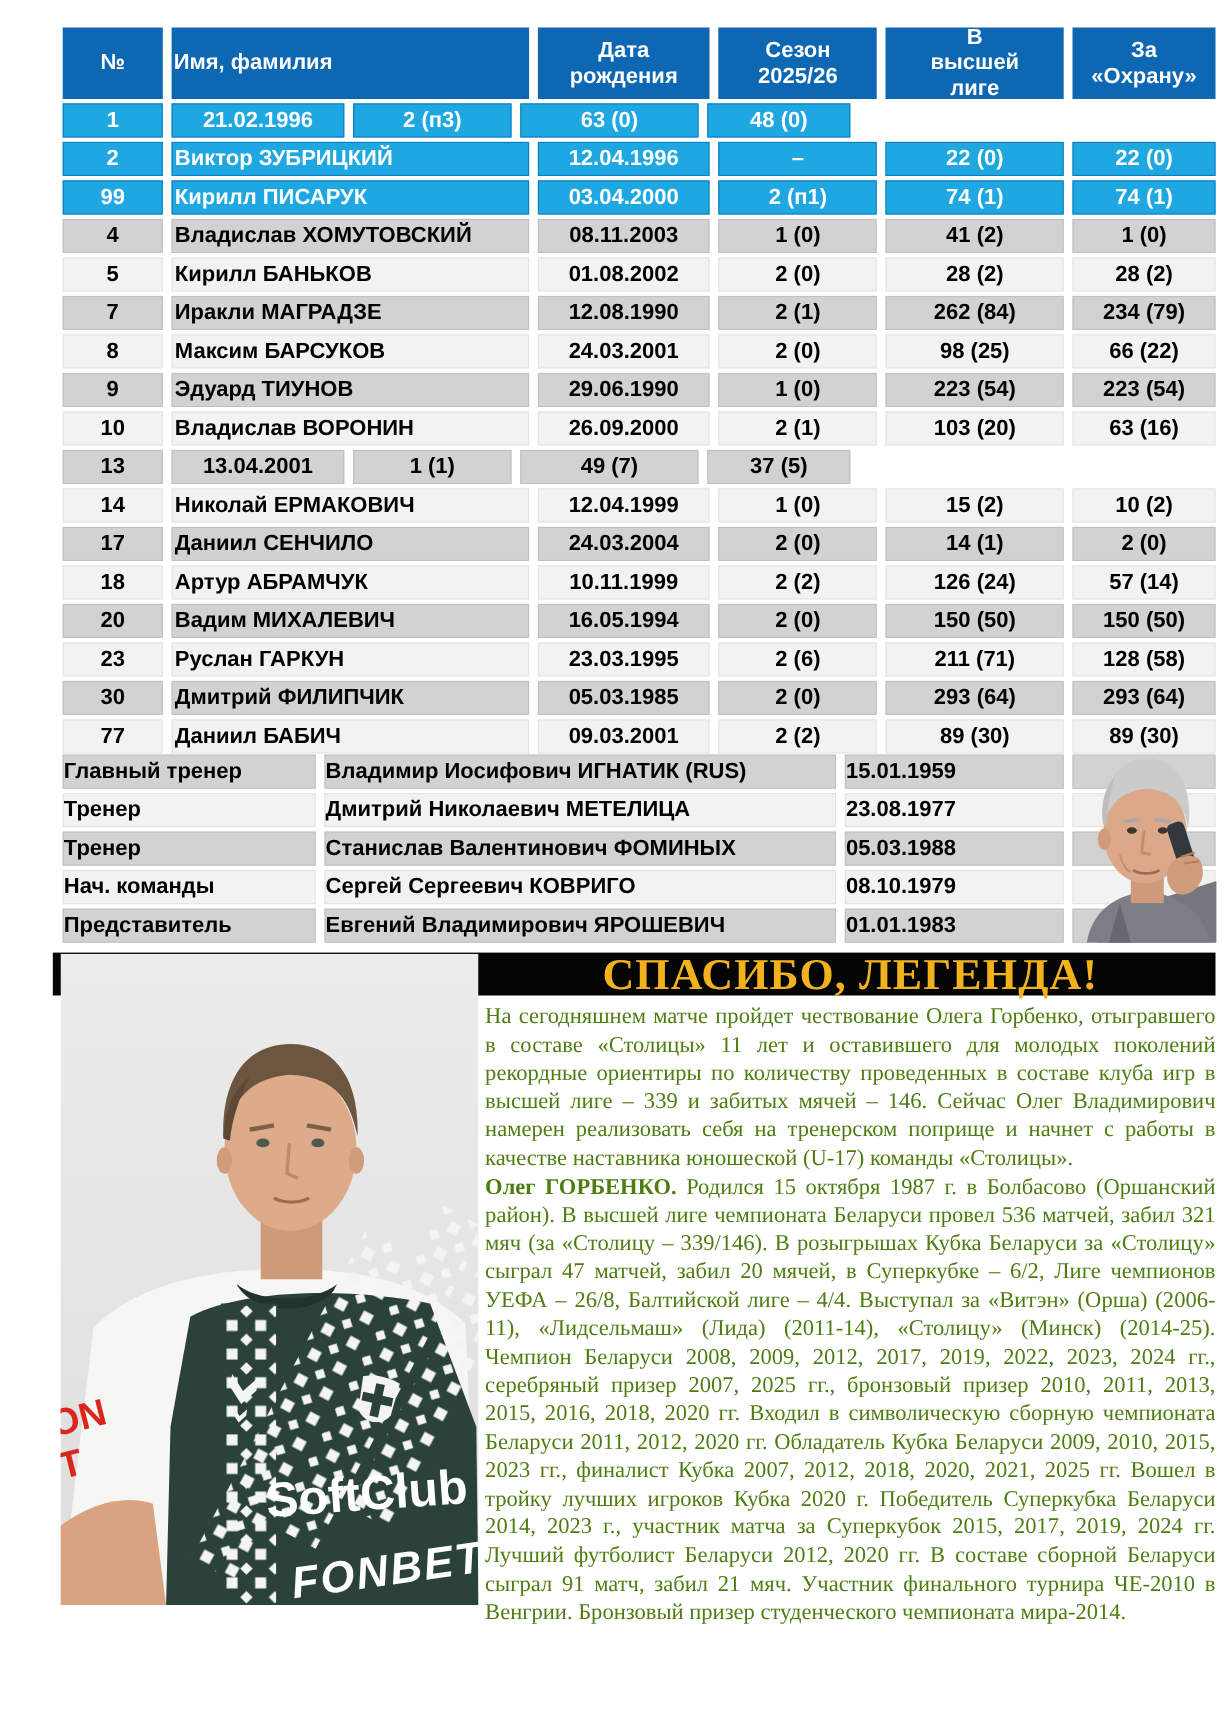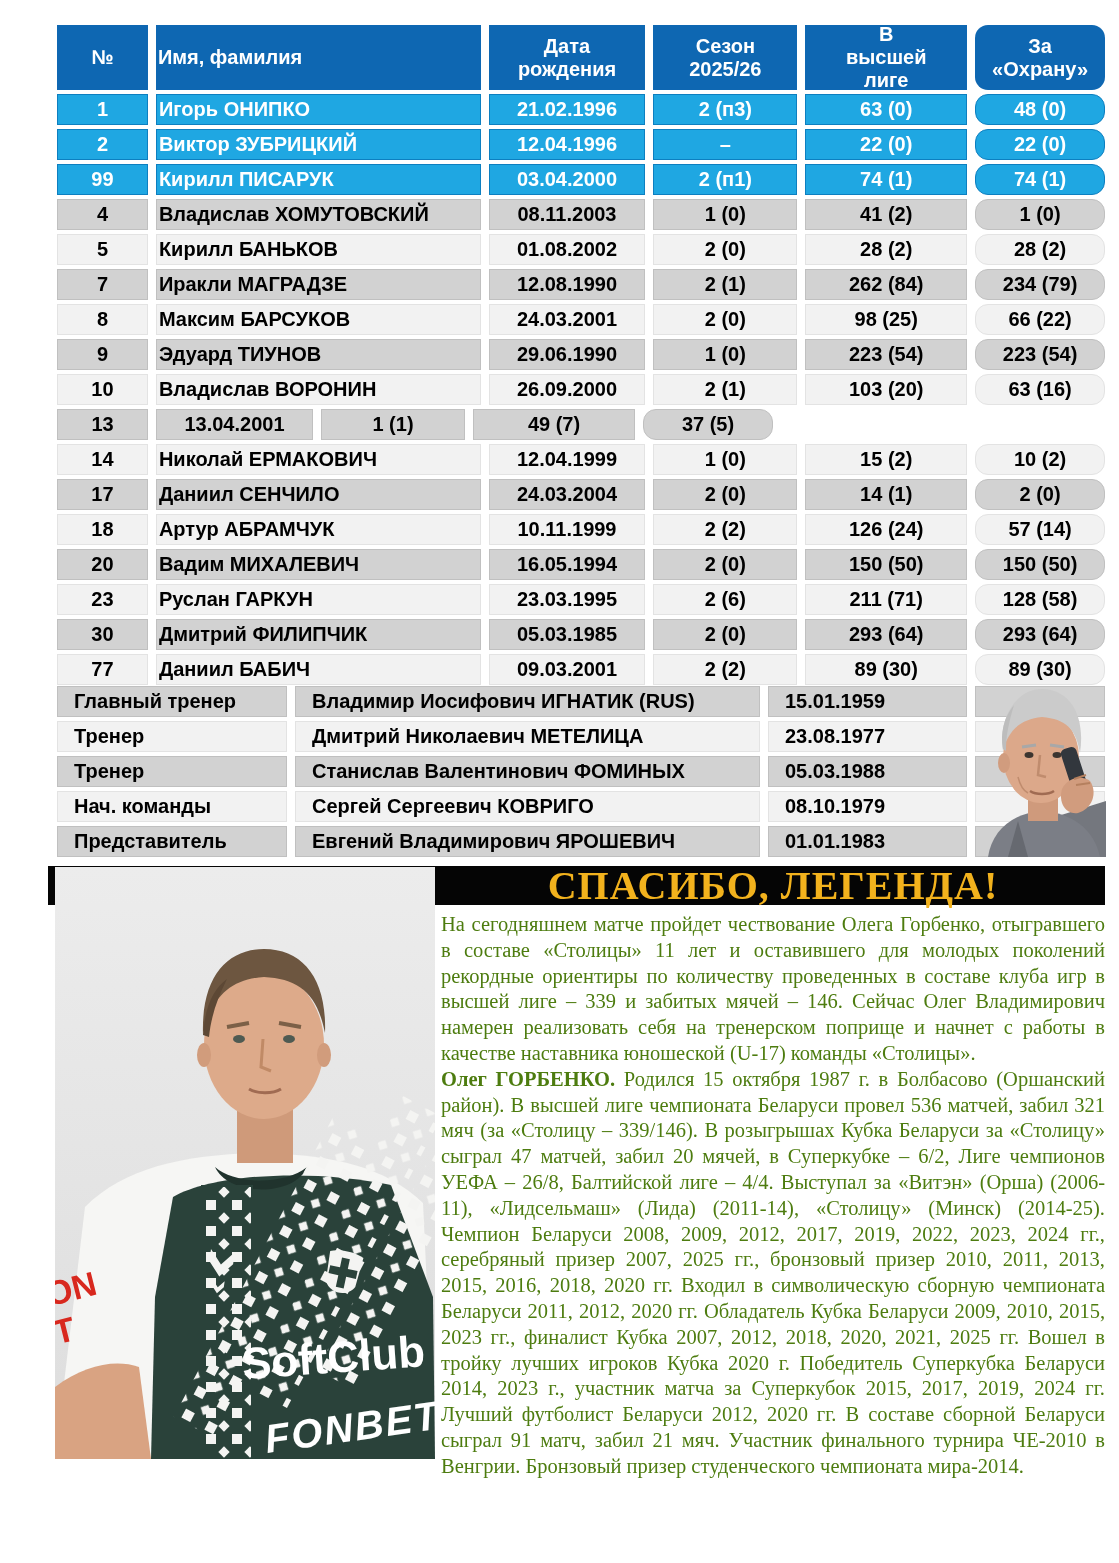--- a/index.html
+++ b/index.html
@@ -5,35 +5,35 @@
   html,body{margin:0;padding:0;background:#fff;}
   .page{position:relative;width:1119px;height:1563px;background:#fff;overflow:hidden;
         font-family:"Liberation Sans",sans-serif;}
 
   
   .roster{position:absolute;left:57px;top:25px;width:1048px;}
   .trow{display:flex;gap:8px;margin-bottom:4px;}
   .cell{box-sizing:border-box;display:flex;align-items:center;justify-content:center;
         font-weight:bold;text-align:center;}
   .c1{width:91px;} .c2{width:325px;justify-content:flex-start;text-align:left;padding-left:2px;}
-  .c3{width:157px;} .c4{width:144px;} .c5{width:162px;} .c6{width:130px;border-radius:13px;}
+  .c3{width:157px;} .c4{width:144px;} .c5{width:162px;} .c6{width:130px;}
   .header .cell{background:#0e67b2;color:#fff;height:65px;font-size:20px;line-height:23px;}
   .header .cell span{display:inline-block;}
   .header .c3 span{max-width:100px;} .header .c4 span{max-width:92px;}
   .header .c5 span{max-width:95px;} .header .c6 span{max-width:102px;}
   .prow .cell{height:31px;font-size:20px;}
   .gk .cell{background:#1fa7e2;color:#fff;border:1px solid #0d7fc0;}
   .dark .cell{background:#d2d2d2;color:#000;border:1px solid #c0c0c0;}
   .light .cell{background:#f2f2f2;color:#000;border:1px solid #e3e3e3;}
 
   
   .staff{position:absolute;left:57px;top:686px;width:1048px;}
   .srow{display:flex;gap:8px;margin-bottom:4px;}
   .scell{box-sizing:border-box;height:31px;display:flex;align-items:center;
-         font-weight:bold;font-size:20px;padding-left:16px;}
+         font-weight:bold;font-size:20px;padding-left:0;}
   .s1{width:230px;} .s2{width:465px;} .s3{width:199px;} .s4{width:130px;padding-left:0;}
   .sdark .scell{background:#d2d2d2;border:1px solid #c0c0c0;}
   .slight .scell{background:#f2f2f2;border:1px solid #e3e3e3;}
 
   .coach-photo{position:absolute;left:978px;top:681px;width:128px;height:176px;}
 
   
   .article{position:absolute;left:48px;top:866px;width:1057px;}
   .player-photo{float:left;width:380px;height:592px;margin:1px 6px 6px 7px;}
   .banner{background:#050505;color:#f2b21d;font-family:"Liberation Serif",serif;
@@ -65,21 +65,20 @@
       <div class="cell c5">
           <span>В высшей лиге</span>
         </div>
       <div class="cell c6">
           <span>За «Охрану»</span>
         </div>
     </div>
     <div id="player-rows">
         <div class="trow prow gk">
           <div class="cell c1">1</div>
-          <div class="cell c2">Игорь ОНИПКО</div>
           <div class="cell c3">21.02.1996</div>
           <div class="cell c4">2 (п3)</div>
           <div class="cell c5">63 (0)</div>
           <div class="cell c6">48 (0)</div>
         </div>
         <div class="trow prow gk">
           <div class="cell c1">2</div>
           <div class="cell c2">Виктор ЗУБРИЦКИЙ</div>
           <div class="cell c3">12.04.1996</div>
           <div class="cell c4">–</div>

